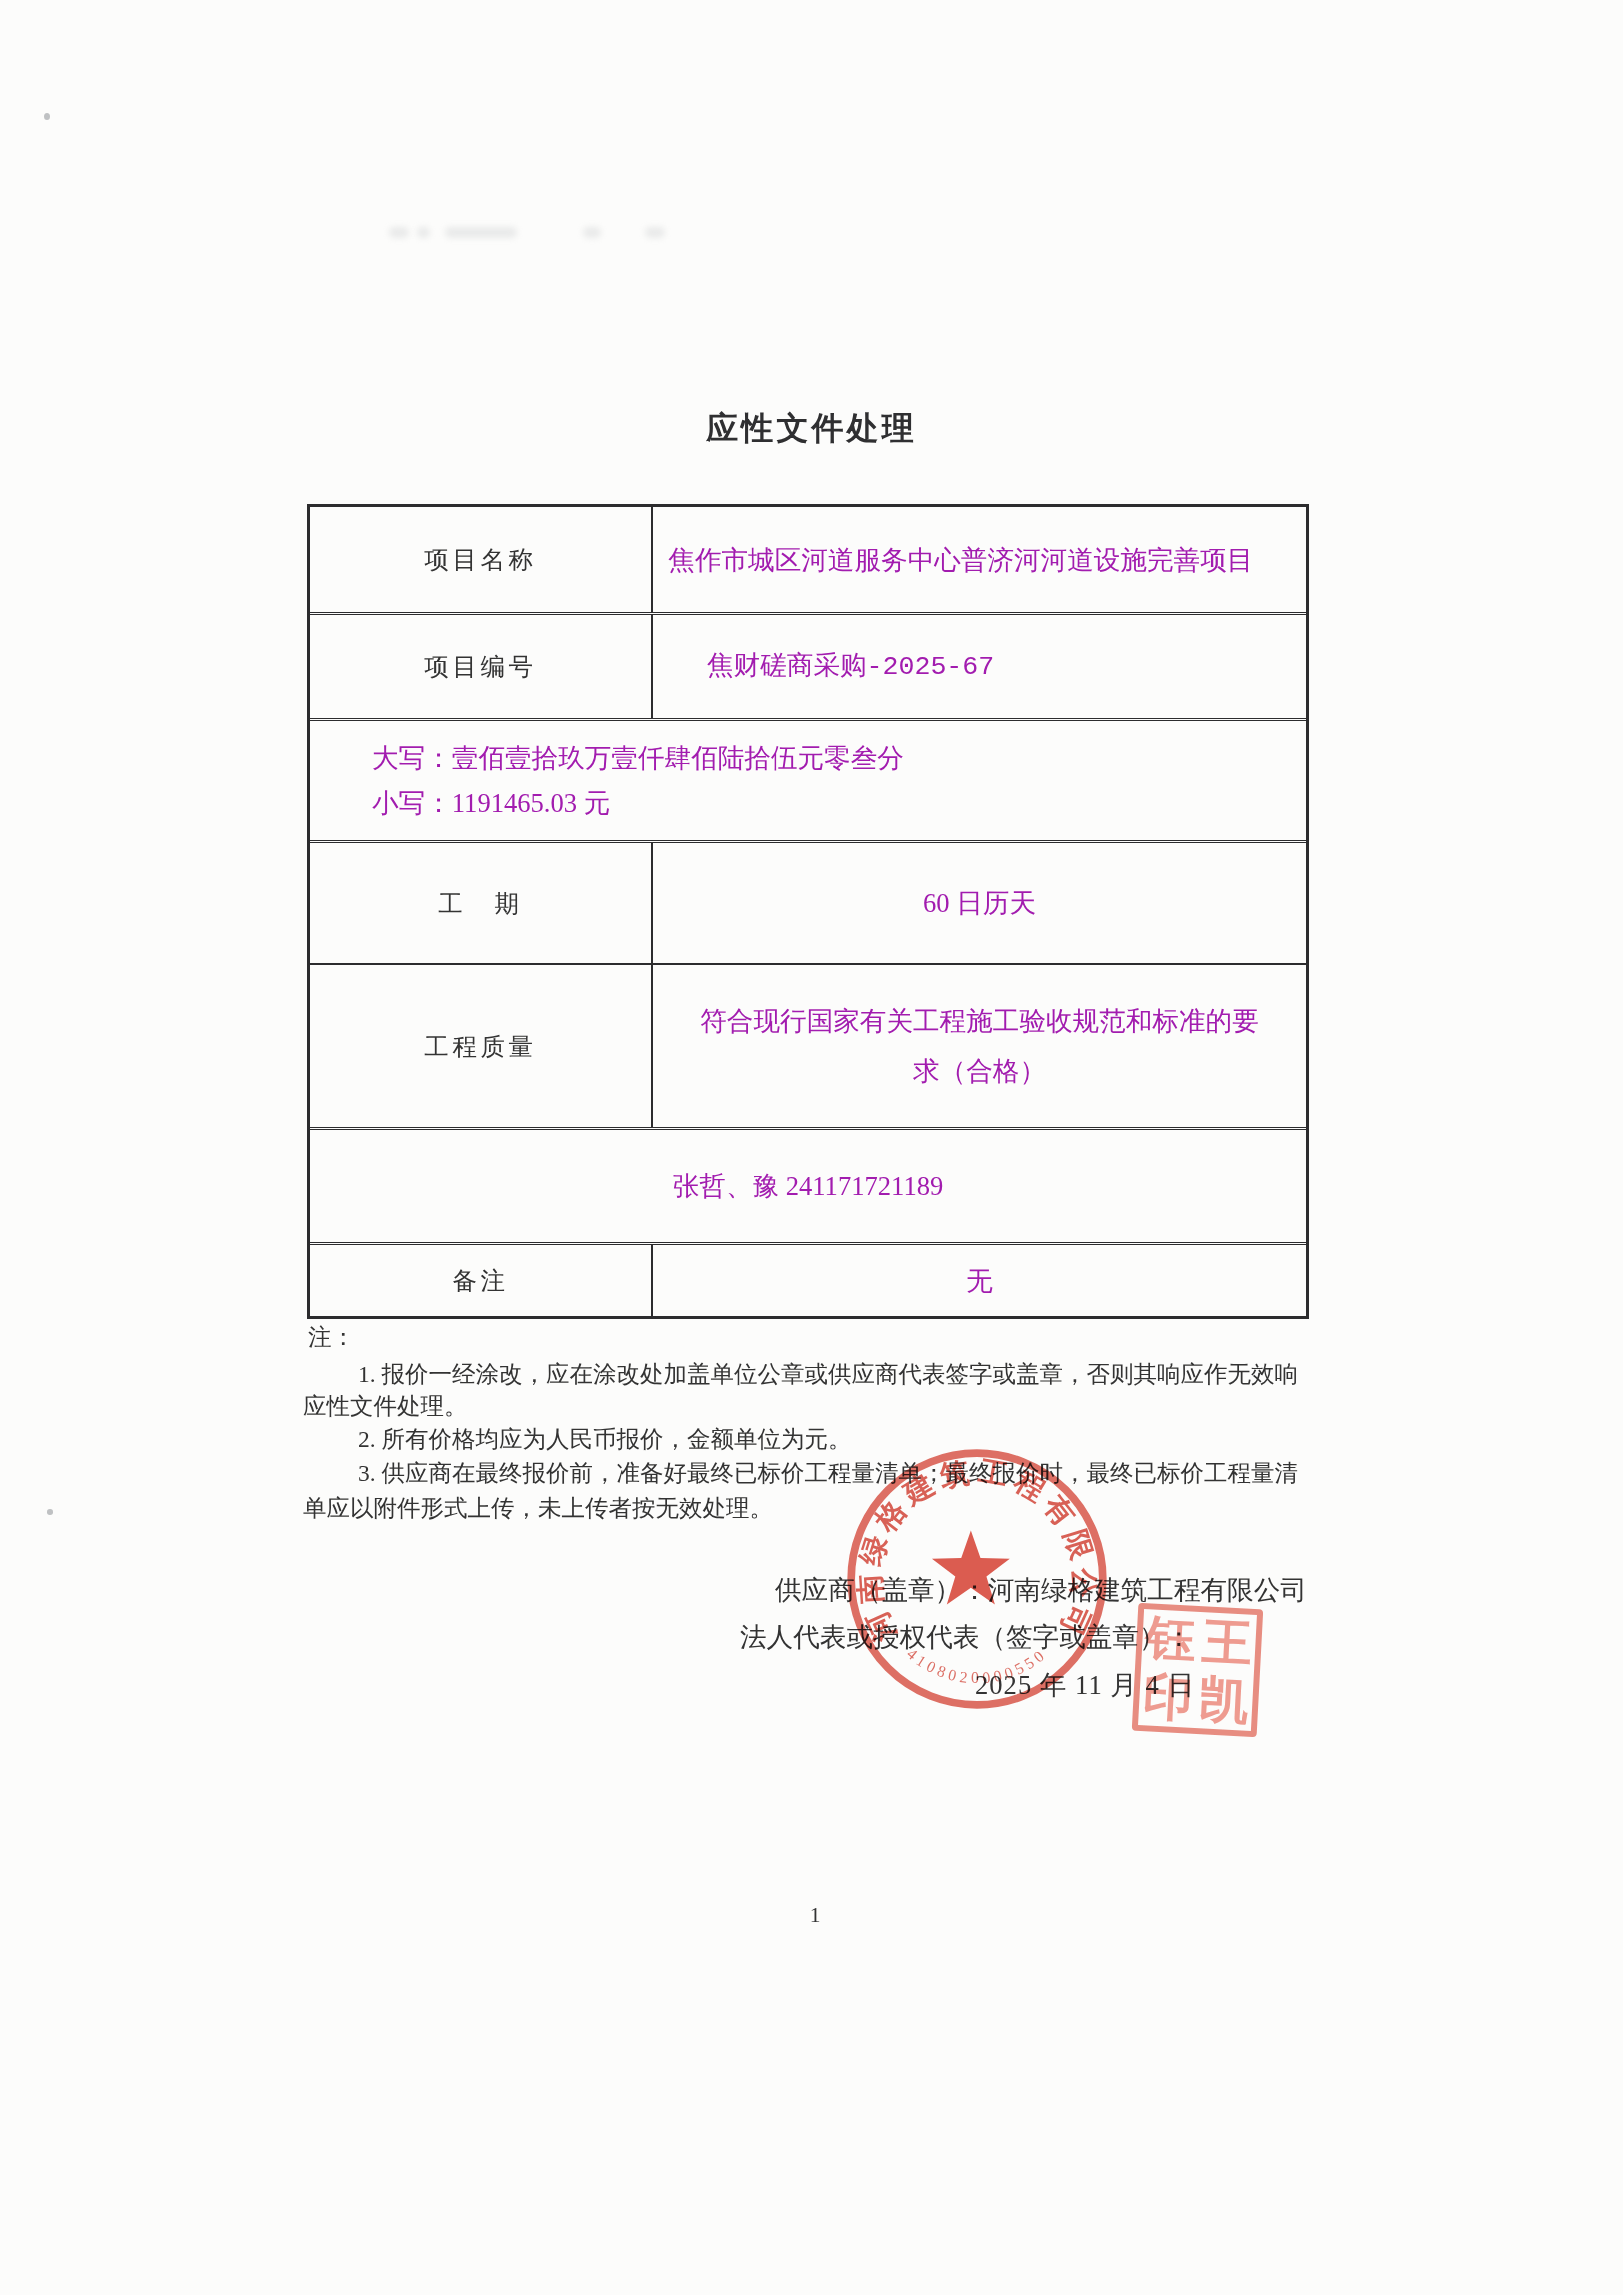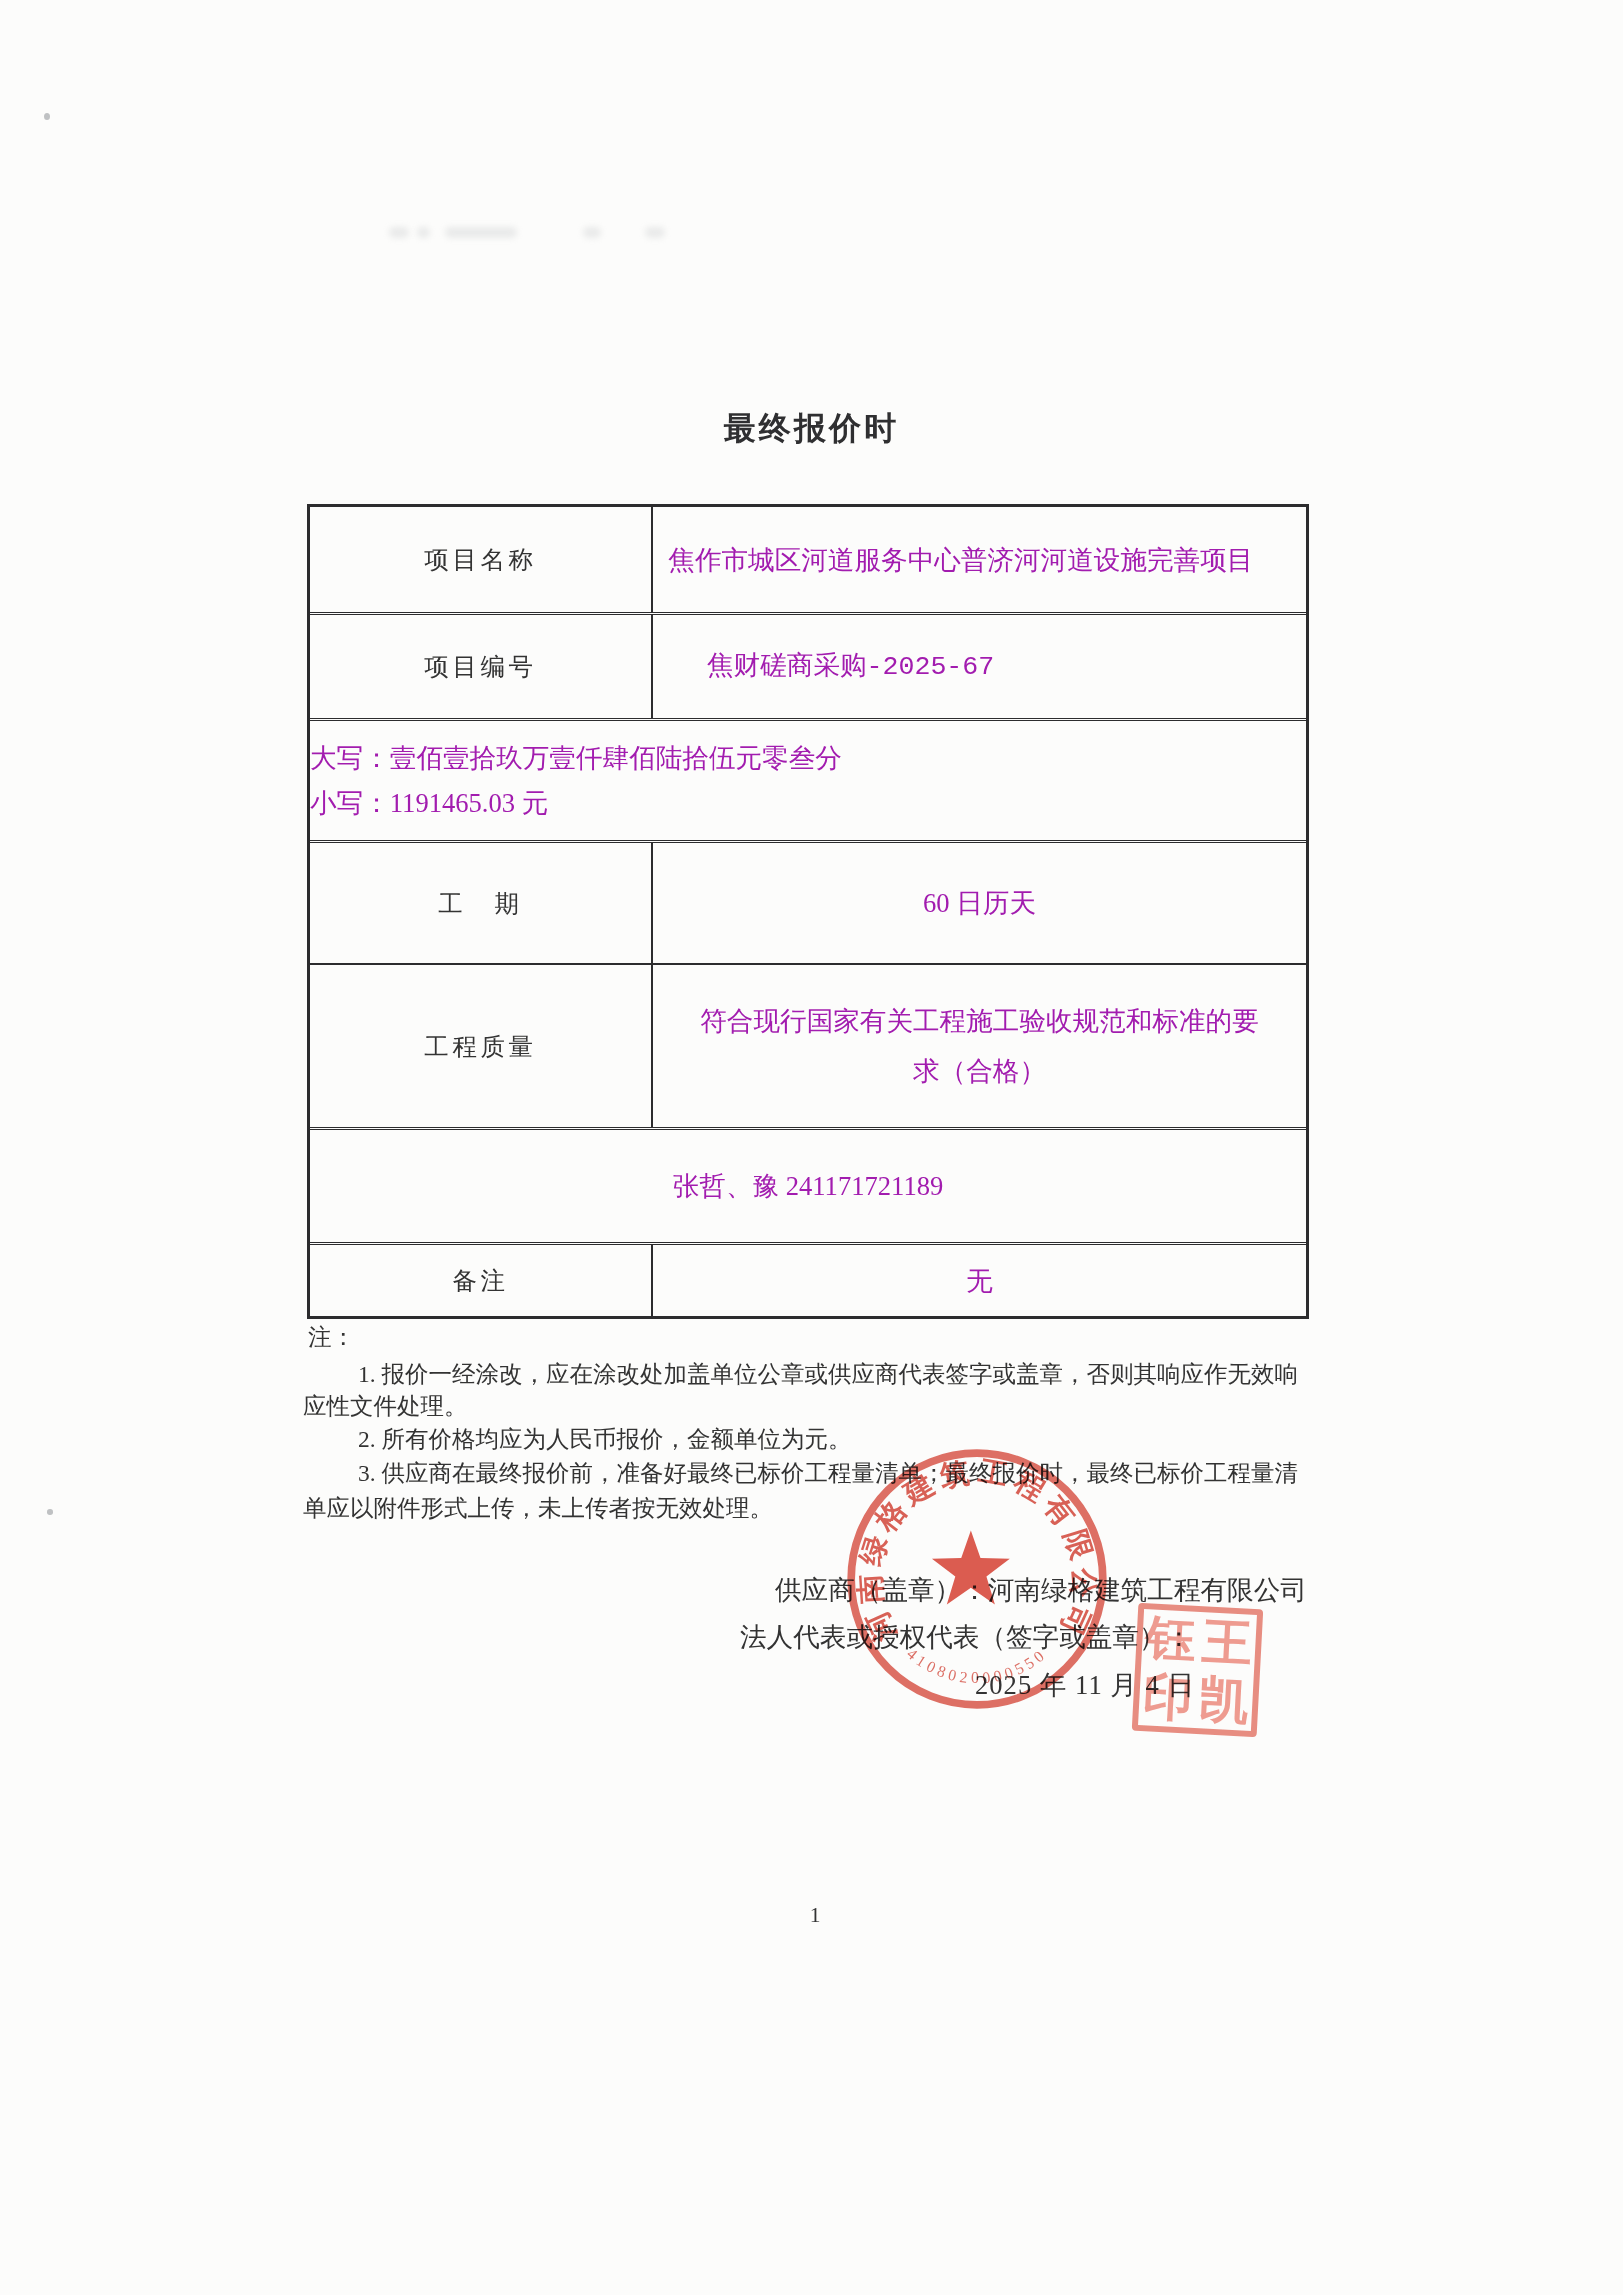--- a/index.html
+++ b/index.html
@@ -41,21 +41,21 @@
     width:343px;flex:0 0 343px;border-right:2px solid #2c2c2e;
     justify-content:center;text-align:center;
     font-size:24.5px;letter-spacing:3.6px;color:#333;
   }
   .lcell.wide{letter-spacing:2px;font-size:24px;}
   .vcell{flex:1 1 auto;flex-direction:column;justify-content:center;font-size:26.6px;color:#a21caf;}
   .vcell .vline{white-space:nowrap;line-height:34px;}
   .vcell.v-left{align-items:flex-start;}
   .pad28{padding-left:15.3px;}
   .pad100{padding-left:54px;font-family:Liberation Mono, monospace;}
-  .pad120{gap:36px;}
+  .pad120{padding-left:62px;gap:36px;}
   .vcell.v-center{align-items:center;text-align:center;}
   .gap-lg{row-gap:15.3px;}
   .gap-sm{row-gap:11.2px;}
 
   
   .note{position:absolute;font-size:23.5px;line-height:31px;white-space:nowrap;color:#333;}
   .nh {left:308px;top:1322px;}
   .n1a{left:358px;top:1359px;}
   .n1b{left:303px;top:1391px;}
   .n2 {left:358px;top:1424px;}
@@ -97,21 +97,21 @@
   <div class="smudge-row">
     <div class="blob b1"></div>
       <div class="blob b2"></div>
       <div class="blob b3"></div>
     <div class="blob b4"></div>
       <div class="blob b5"></div>
   </div>
   <div class="speck sp1"></div>
   <div class="speck sp2"></div>
 
-  <h1 class="title">最终报价时</h1>
+  <h1 class="title">应性文件处理</h1>
 
   <div class="qtable">
 
     <div class="trow r1 bd-double">
       <div class="cell lcell">项目名称</div>
       <div class="cell vcell v-left pad28">
         <div class="vline">焦作市城区河道服务中心普济河河道设施完善项目</div>
       </div>
     </div>
 

